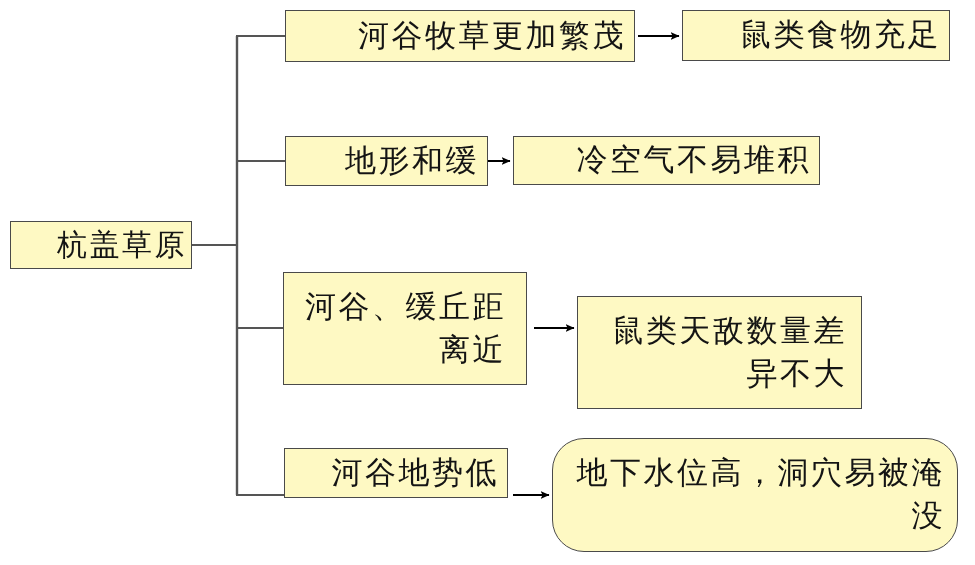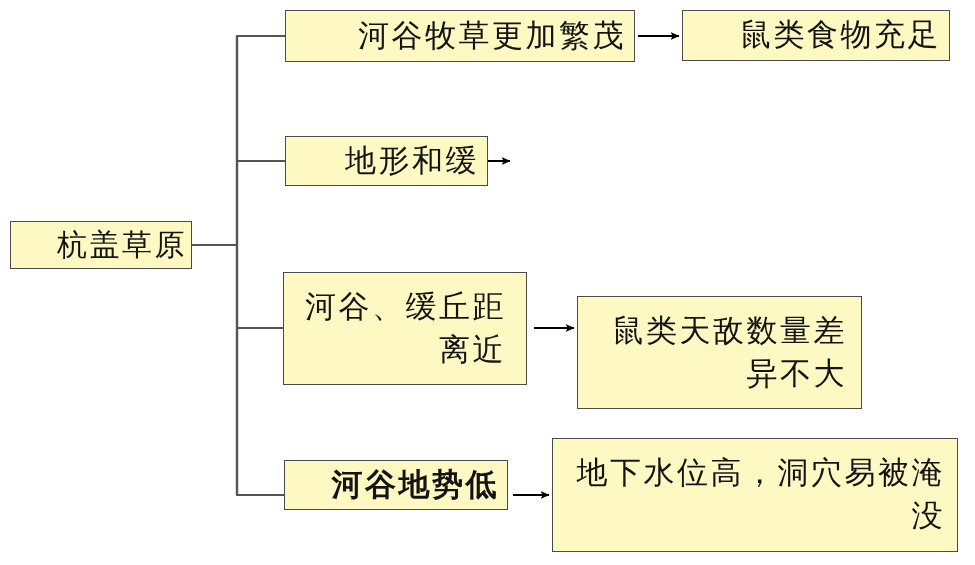--- a/index.html
+++ b/index.html
@@ -108,32 +108,32 @@
     left: 577px;
     top: 272px;
     width: 285px;
     height: 113px;
     padding: 0 14px;
     margin-top: 24px;
   }
   
   #node-r4-cause {
     left: 284px;
-    top: 460px;
+    top: 448px;
     width: 224px;
     height: 50px;
     justify-content: center;
-    font-weight: bold;
   }
   #node-r4-effect {
     left: 552px;
     top: 438px;
     width: 406px;
     height: 114px;
     padding: 0 12px;
+    border-radius: 32px;
   }
 </style>
 </head>
 <body>
 
 <div id="canvas">
 
   <svg id="connectors" viewBox="0 0 975 565" width="975" height="565" xmlns="http://www.w3.org/2000/svg">
     <defs>
       <marker id="arrowhead" markerWidth="9" markerHeight="8" refX="8.5" refY="4" orient="auto" markerUnits="userSpaceOnUse">
@@ -173,20 +173,23 @@
   <div class="node single-line" id="node-r1-cause">
     <span class="txt">河谷牧草更加繁茂</span>
   </div>
   <div class="node single-line" id="node-r1-effect">
     <span class="txt">鼠类食物充足</span>
   </div>
 
   <div class="node single-line" id="node-r2-cause">
     <span class="txt">地形和缓</span>
   </div>
+  <div class="node single-line" id="node-r2-effect">
+    <span class="txt">冷空气不易堆积</span>
+  </div>
 
   <div class="node two-line" id="node-r3-cause">
     <span class="txt">河谷、缓丘距离近</span>
   </div>
   <div class="node two-line" id="node-r3-effect">
     <span class="txt">鼠类天敌数量差异不大</span>
   </div>
 
   <div class="node single-line" id="node-r4-cause">
     <span class="txt">河谷地势低</span>

